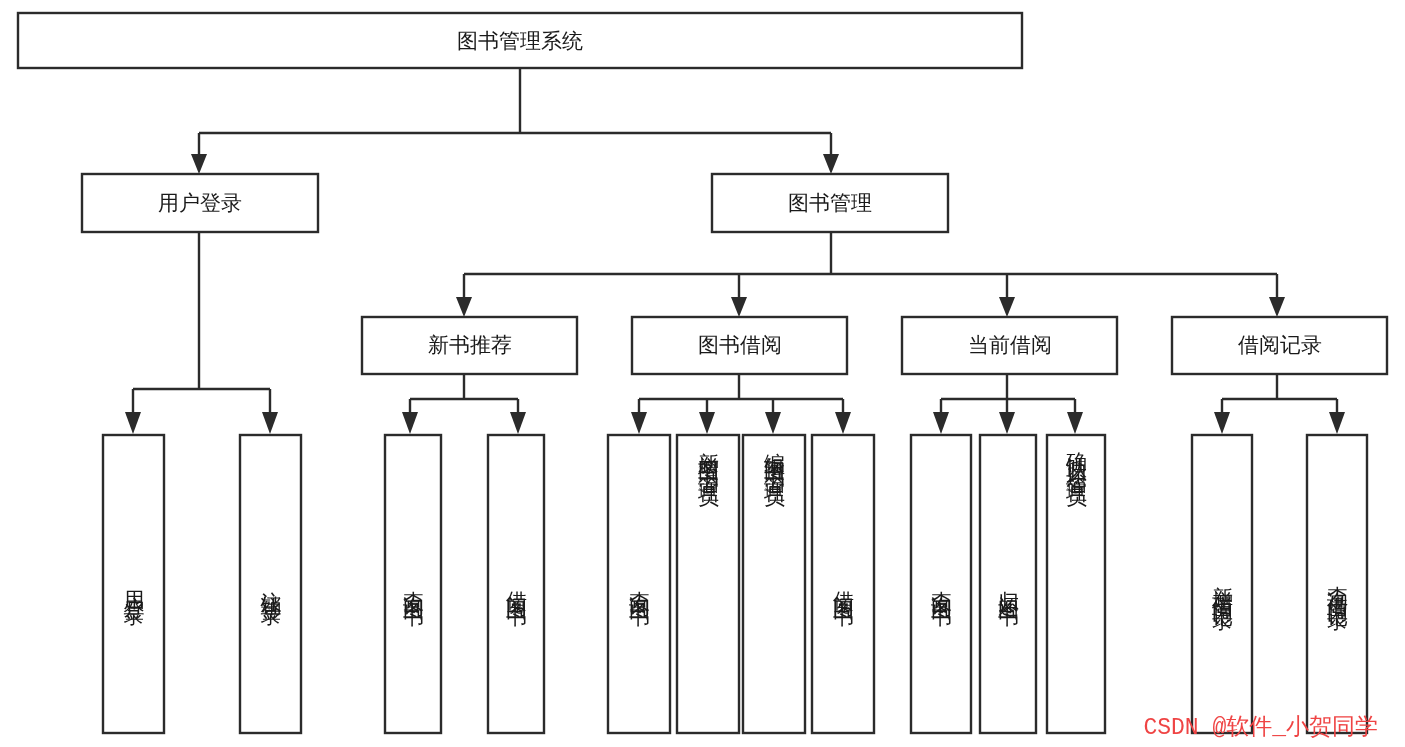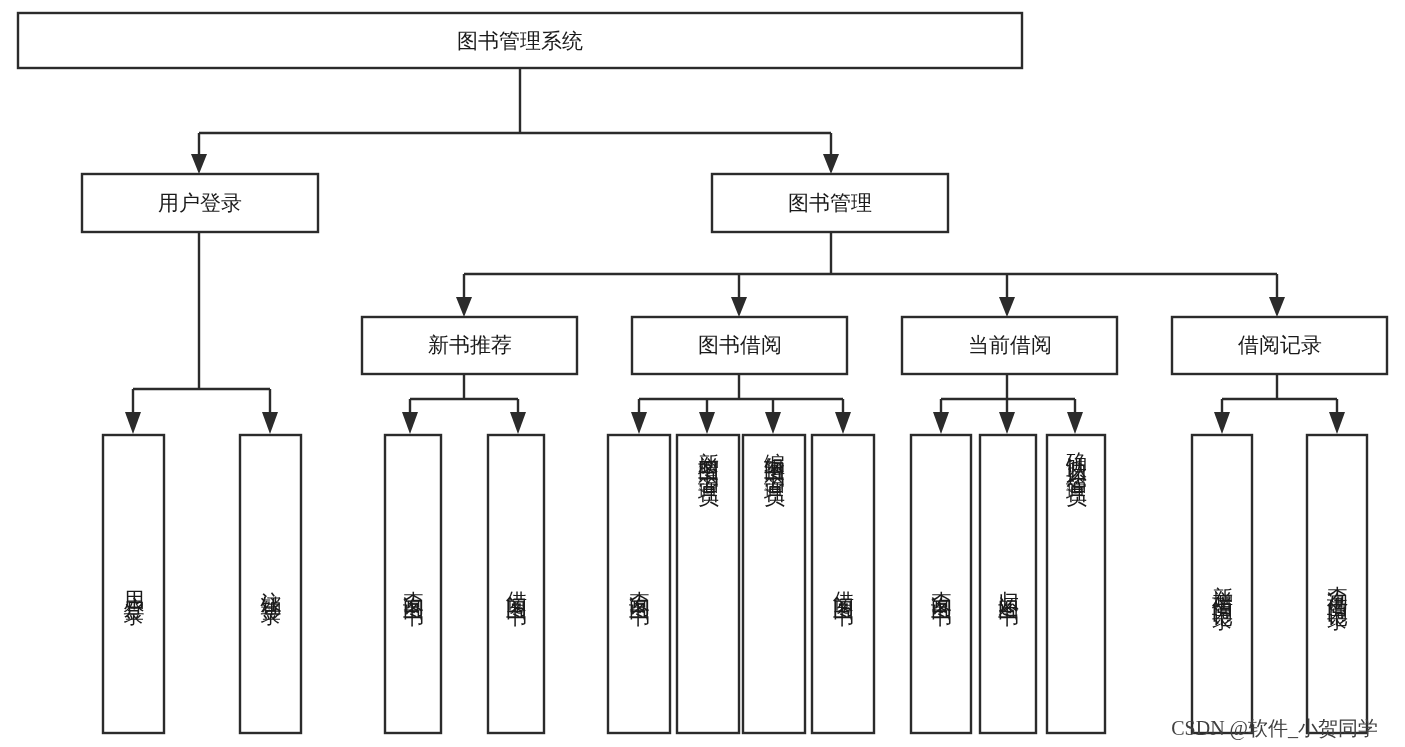--- a/index.html
+++ b/index.html
@@ -64,23 +64,23 @@
     font-size: 21px;
     line-height: 1;
     letter-spacing: 5px;
     color: #1a1a1a;
     white-space: nowrap;
   }
   .watermark {
     position: absolute;
     right: 8px;
     bottom: 5px;
-    font-family: Liberation Serif, serif;
-    font-size: 20px;
-    color: #404040;
+    font-family: Liberation Mono, monospace;
+    font-size: 23px;
+    color: #ef4444;
     white-space: nowrap;
   }
 </style>
 </head>
 <body>
 
 <div id="diagram-root">
 
   <svg class="diagram-svg" viewBox="0 0 1405 747">
 

